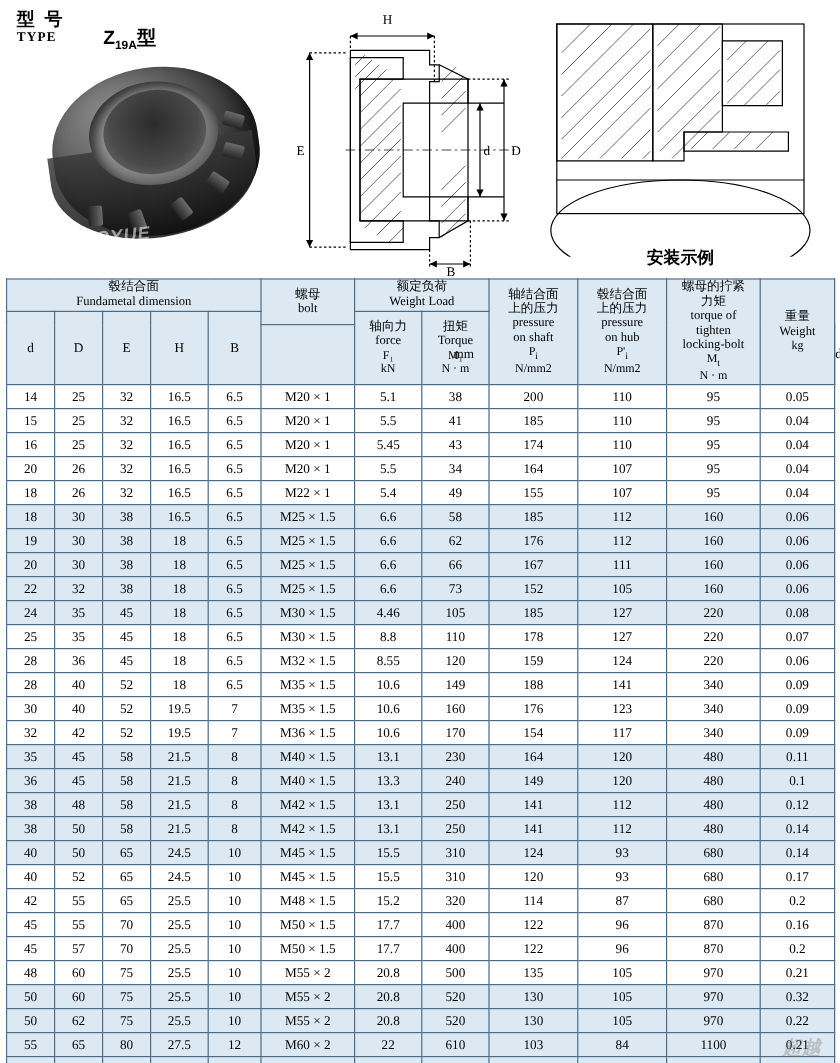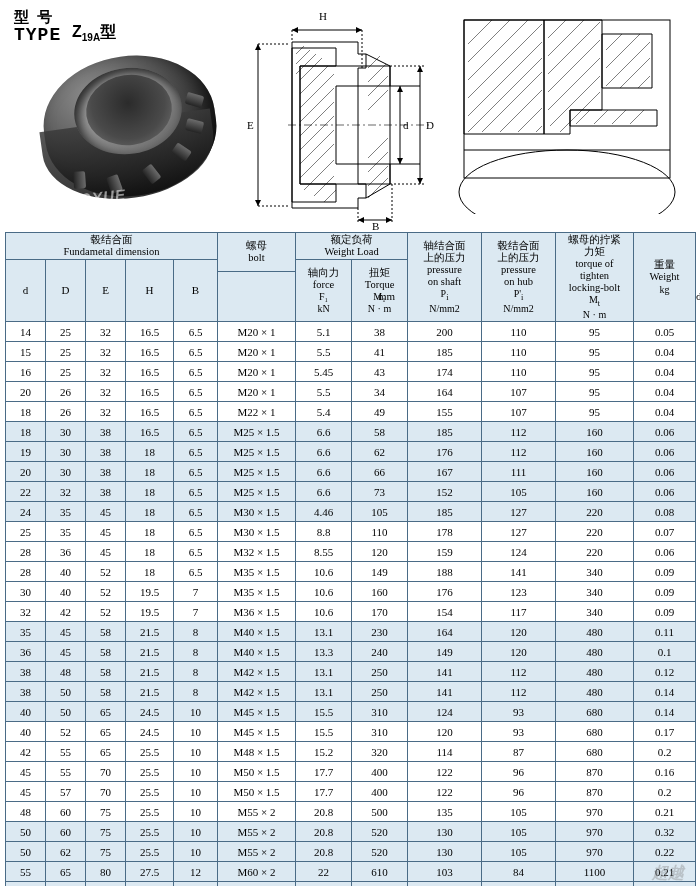--- a/index.html
+++ b/index.html
@@ -33,28 +33,28 @@
     top: 8px;
     line-height: 1.15;
   }
   .type-cn {
     font-family: "Liberation Sans", sans-serif;
     font-weight: bold;
     font-size: 15px;
     letter-spacing: 2px;
   }
   .type-en {
-    font-family: Liberation Mono, monospace;
+    font-family: Liberation Serif, serif;
     font-weight: bold;
-    font-size: 18px;
+    font-size: 11px;
     letter-spacing: 1px;
   }
   .type-code {
     position: absolute;
-    left: 72px;
+    left: 86px;
     top: 22px;
     font-family: "Liberation Sans", sans-serif;
     font-weight: bold;
     font-size: 16px;
   }
   .type-code sub {
     font-size: 10px;
   }
 
   
@@ -349,20 +349,21 @@
             <line x1="168" y1="74" x2="198" y2="44"></line>
             <line x1="186" y1="74" x2="198" y2="62"></line>
             <line x1="124" y1="110" x2="138" y2="96"></line>
             <line x1="142" y1="110" x2="156" y2="96"></line>
             <line x1="160" y1="110" x2="174" y2="96"></line>
             <line x1="178" y1="110" x2="192" y2="96"></line>
           </g>
         </g>
       </svg>
     </div>
+    <div class="mount-caption">安装示例</div>
   </div>
 
   <table class="spec">
     <colgroup>
       <col style="width:40px">
         <col style="width:40px">
         <col style="width:40px">
         <col style="width:48px">
         <col style="width:44px">
       <col style="width:78px">

